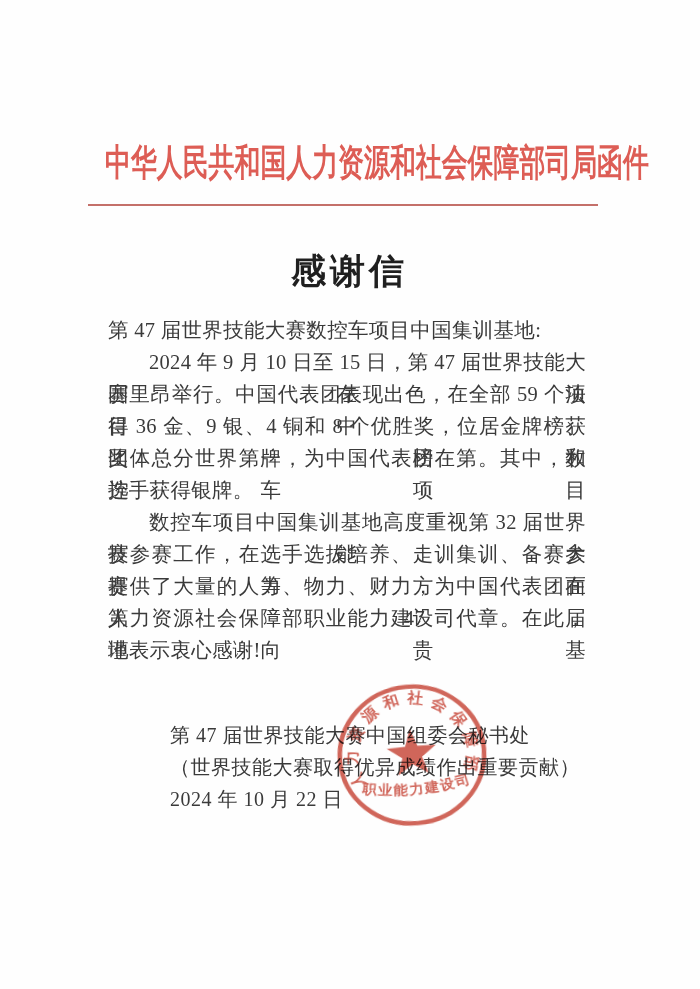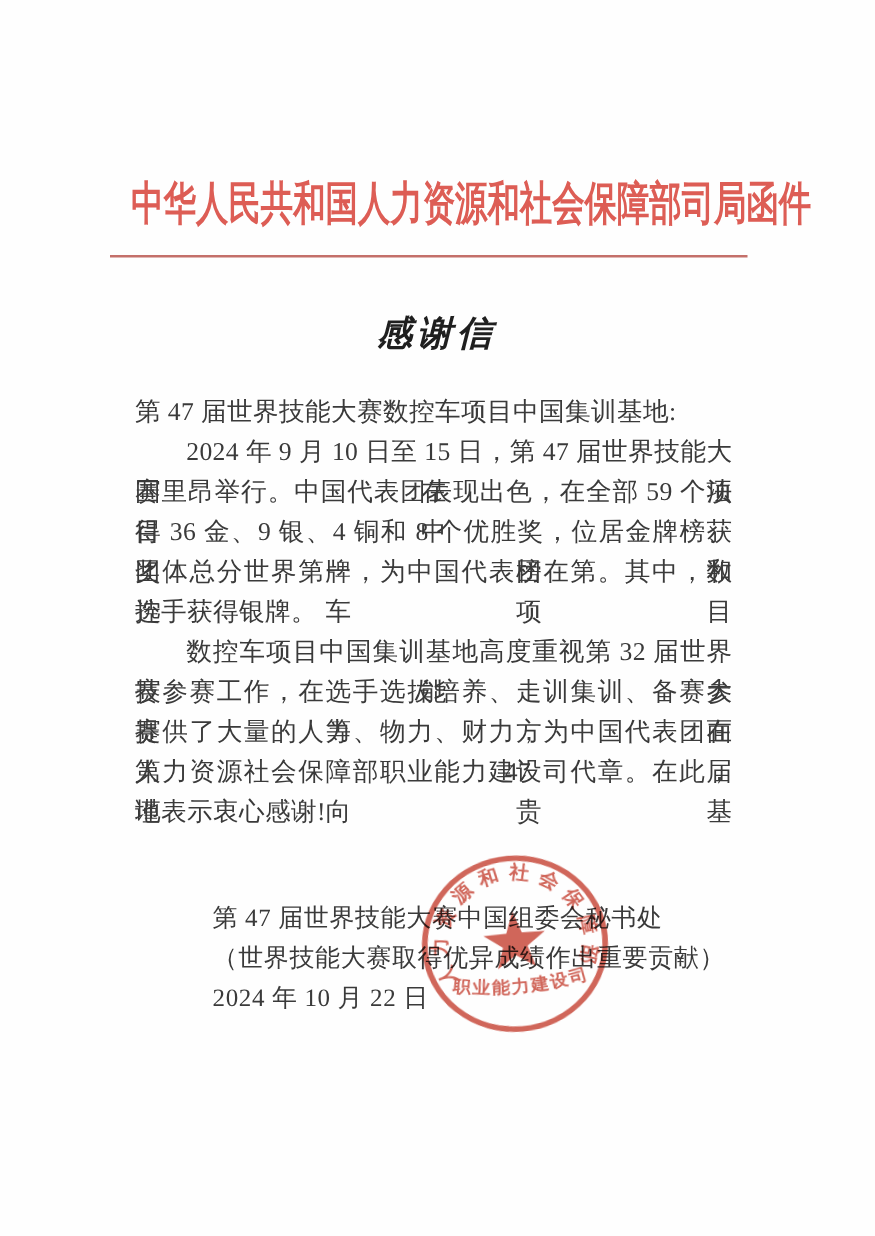--- a/index.html
+++ b/index.html
@@ -21,21 +21,21 @@
     font-size:37px;font-weight:bold;color:var(--header-red);
     transform:scaleX(0.70);transform-origin:350px 50%;
     letter-spacing:0px;
   }
   .header-rule{
     position:absolute;top:204px;left:88px;width:510px;height:2px;
     background:var(--rule-red);
   }
   .doc-title{
     position:absolute;top:248px;left:0;width:699px;text-align:center;
-    font-size:28px;font-weight:bold;color:#1f1f1f;letter-spacing:4px;font-style:italic;
+    font-size:35px;font-weight:bold;color:#1f1f1f;letter-spacing:4px;
   }
   .letter-body{
     position:absolute;top:314px;left:108px;width:478px;
     font-size:20.5px;line-height:32px;color:var(--ink);
     letter-spacing:0.3px;
   }
   .para-line{height:32px;white-space:nowrap;}
   .para-line.stretch{
     white-space:normal;
     text-align:justify;text-align-last:justify;

